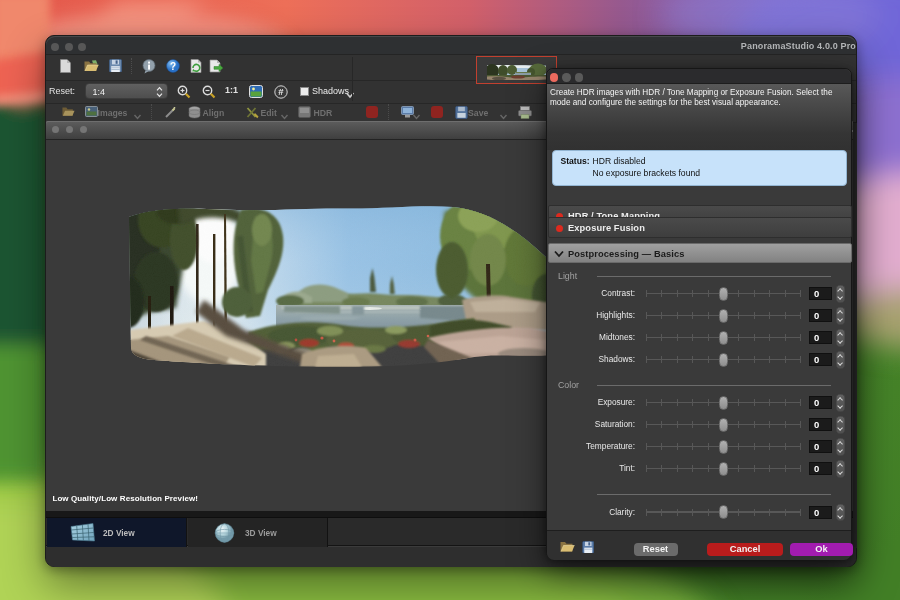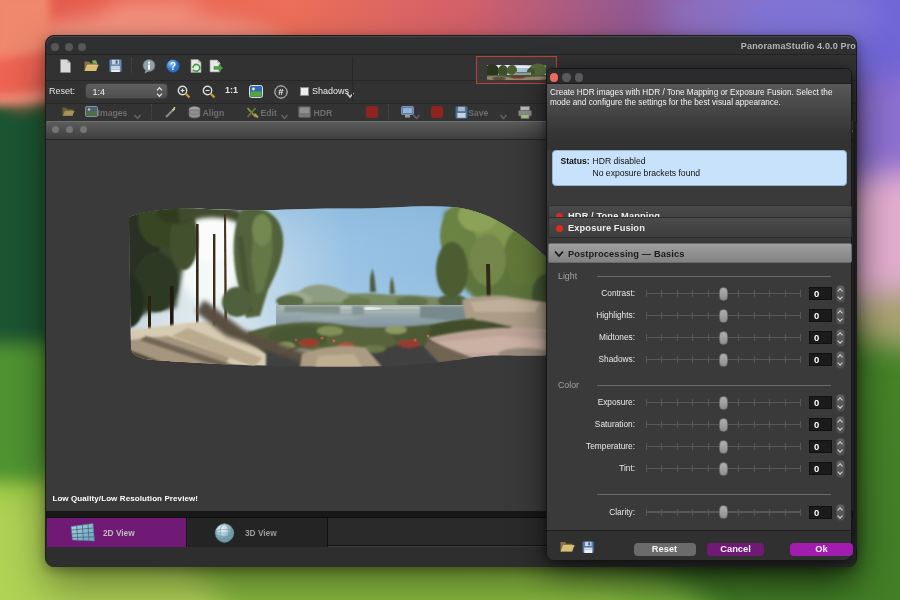--- a/index.html
+++ b/index.html
@@ -15,21 +15,21 @@
 #row3{position:absolute;left:0;top:68px;width:100%;height:19px;background:#333333;border-bottom:1px solid #202020}
 #mdi{position:absolute;left:1px;top:87px;width:810px;height:425px;background:#2a2a2a}
 #docwin{position:absolute;left:46px;top:121px;width:807px;height:426px;background:#3b3b3b}
 #doctitle{position:absolute;left:0;top:0;width:100%;height:18.5px;background:linear-gradient(#5d5d5d,#3f3f3f);border-bottom:1px solid #232323;box-shadow:inset 0 1px 0 #6e6e6e;border-radius:2px 2px 0 0}
 .dtl{position:absolute;top:4.6px;width:7.6px;height:7.6px;border-radius:50%;background:#757575}
 #doctitletext{position:absolute;top:4.8px;left:0;width:100%;text-align:right;font-size:8.4px;font-weight:bold;color:#cdcdcd}
 #canvas{position:absolute;left:0;top:19px;width:100%;height:371px;background:#3a3a3a}
 #lowq{position:absolute;left:6.4px;top:372.5px;font-size:8px;font-weight:bold;color:#fff;letter-spacing:0.1px}
 #gapstrip{position:absolute;left:0;top:390px;width:100%;height:6px;background:#181818}
 #tabbar{position:absolute;left:0;top:396px;width:100%;height:29px;background:#2a2a2a;border-top:1px solid #0e0e0e;border-bottom:1px solid #141414}
-#tab2d{position:absolute;left:1px;top:0;width:140px;height:29px;background:#701a75;border-right:1px solid #121212}
+#tab2d{position:absolute;left:1px;top:0;width:140px;height:29px;background:#0f172a;border-right:1px solid #121212}
 #tab3d{position:absolute;left:142px;top:0;width:140px;height:29px;background:#242424;border-right:1px solid #121212}
 .tabtext{position:absolute;top:10px;font-size:8.3px;font-weight:bold;white-space:nowrap}
 #footer{position:absolute;left:0;top:511px;width:100%;height:20px;background:#2e2e2e;border-radius:0 0 9px 9px}
 #thumbbox{position:absolute;left:476px;top:56px;width:81px;height:28px;border:1.5px solid #c2402f;background:#3a3a3a}
 #panel{position:absolute;left:546px;top:68px;width:306px;height:490.5px;background:#3a3a3a;border-radius:7px;box-shadow:0 14px 34px rgba(0,0,0,.5),0 2px 8px rgba(0,0,0,.45);border:1px solid #161616}
 #ptitle{position:absolute;left:0;top:0;width:100%;height:14.5px;background:#2b2b2d;border-radius:7px 7px 0 0;border-bottom:1px solid #1d1d1d}
 #ptitletext{position:absolute;top:3.2px;left:0;width:100%;text-align:center;font-size:7.9px;color:#c9c9c9}
 .ptl{position:absolute;top:4.2px;width:8.4px;height:8.4px;border-radius:50%}
 #pdesc{position:absolute;left:0;top:14.5px;width:100%;height:66px;background:linear-gradient(#585858,#353535 75%,#313131)}
 #pdesc div{position:absolute;left:3px;top:4px;font-size:8.2px;color:#f4f4f4;line-height:10.7px;width:290px;letter-spacing:0px}
@@ -614,17 +614,17 @@
       <path d="M1,11 L3.5,5 h11 L12,11 z" fill="#d9bd72"></path>
       <path d="M1,11 L3.5,5 h11" fill="none" stroke="#f0e0a6" stroke-width="0.6"></path>
     </svg>
     <svg class="abs" style="left:34.5px;top:10px" width="12.5" height="12.5" viewBox="0 0 13 13.5">
       <rect x="0.5" y="0.5" width="12" height="12.5" rx="1" fill="#5b7ca8" stroke="#32517c" stroke-width="0.8"></rect>
       <rect x="3" y="0.8" width="7" height="4.6" fill="#c7d4e4"></rect>
       <rect x="6.6" y="1.4" width="2" height="3.4" fill="#44628c"></rect>
       <rect x="2.2" y="7.2" width="8.6" height="6" fill="#e8eef5"></rect>
       <rect x="2.2" y="8.4" width="8.6" height="0.8" fill="#9fb3c9"></rect>
     </svg>
-    <div class="pbtn" style="left:86.5px;width:62px;background:#6b6b6b">Reset</div>
-    <div class="pbtn" style="left:160px;width:57px;background:#701a75">Cancel</div>
+    <div class="pbtn" style="left:86.5px;width:44px;background:#6b6b6b">Reset</div>
+    <div class="pbtn" style="left:160px;width:76px;background:#b91c1c">Cancel</div>
     <div class="pbtn" style="left:243px;width:63px;background:#a21caf">Ok</div>
   </div>
 </div>
 
 </body></html>

